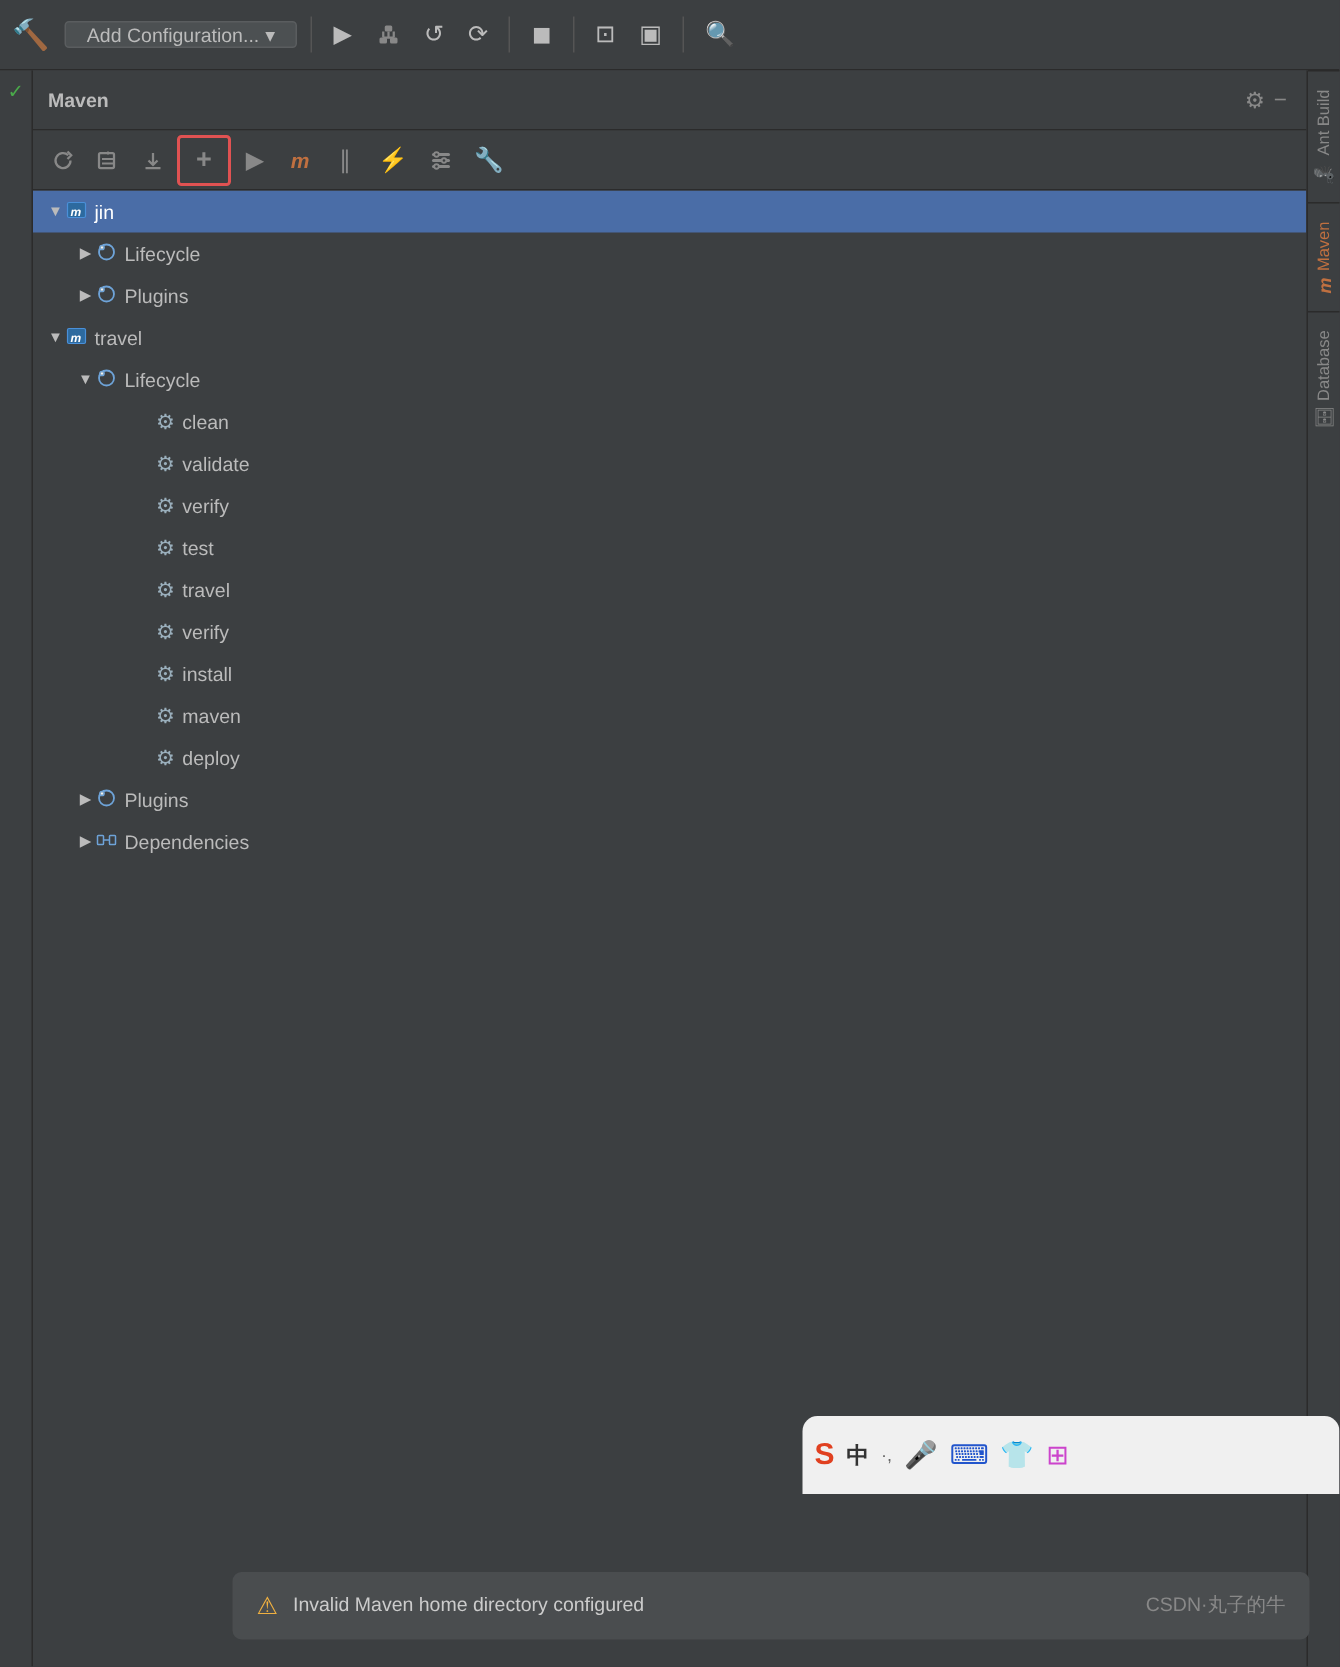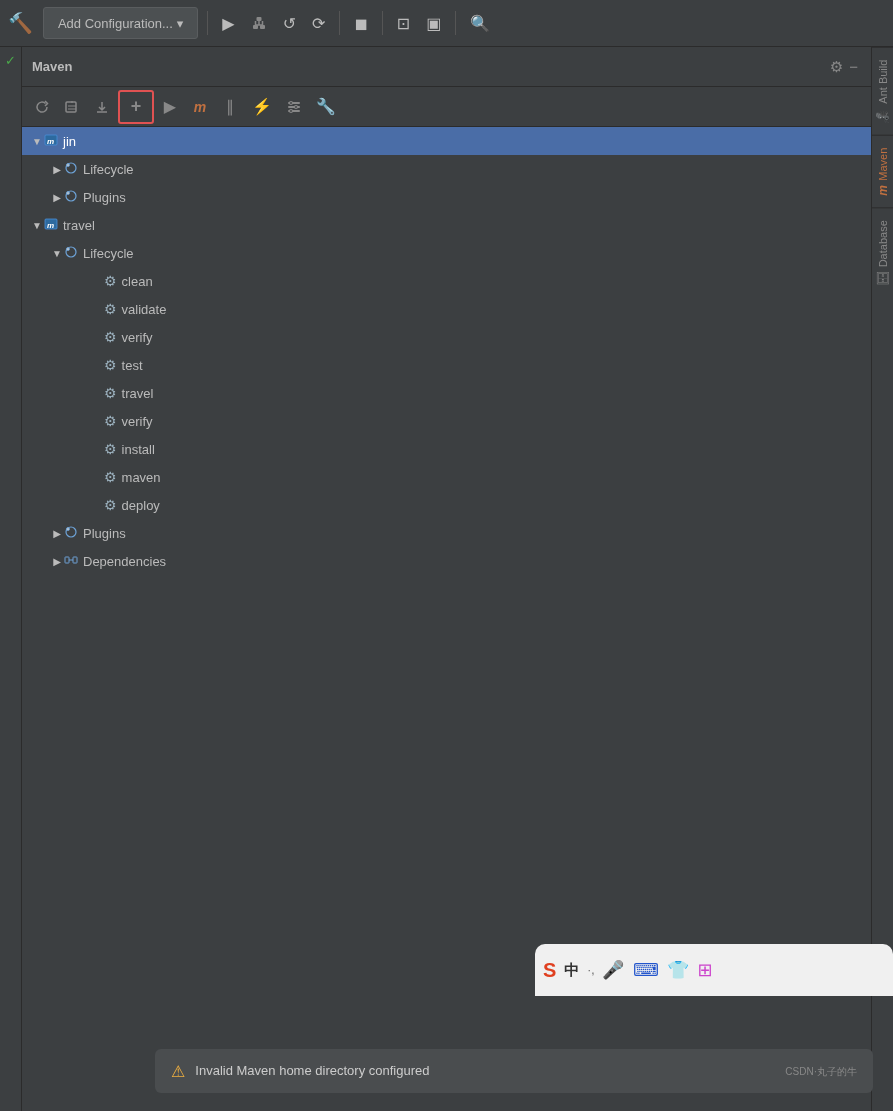--- a/index.html
+++ b/index.html
@@ -30,21 +30,21 @@
       margin-right: 4px;
     }
     .add-config-btn {
       background: #4c5052;
       border: 1px solid #5a5d5f;
       color: #bbbbbb;
       padding: 4px 14px;
       border-radius: 3px;
       font-size: 13px;
       cursor: pointer;
-      height: 32px;
+      height: 18px;
       display: flex;
       align-items: center;
       gap: 4px;
     }
     .toolbar-icon-btn {
       background: none;
       border: none;
       color: #bbbbbb;
       font-size: 16px;
       cursor: pointer;
@@ -274,21 +274,21 @@
       align-items: flex-start;
       gap: 10px;
     }
     .warning-icon { color: #f0b040; font-size: 16px; flex-shrink: 0; margin-top: 1px; }
     .warning-text { color: #cccccc; font-size: 13px; line-height: 1.5; text-align: center; }
     .warning-source { 
       position: absolute;
       right: 16px;
       bottom: 14px;
       color: #888;
-      font-size: 10px;
+      font-size: 13px;
     }
   </style>
 </head>
 <body>
 
 <div class="top-bar">
   <span class="hammer-icon">🔨</span>
   <button class="add-config-btn">
     <span>Add Configuration...</span>
     <span>▾</span>

